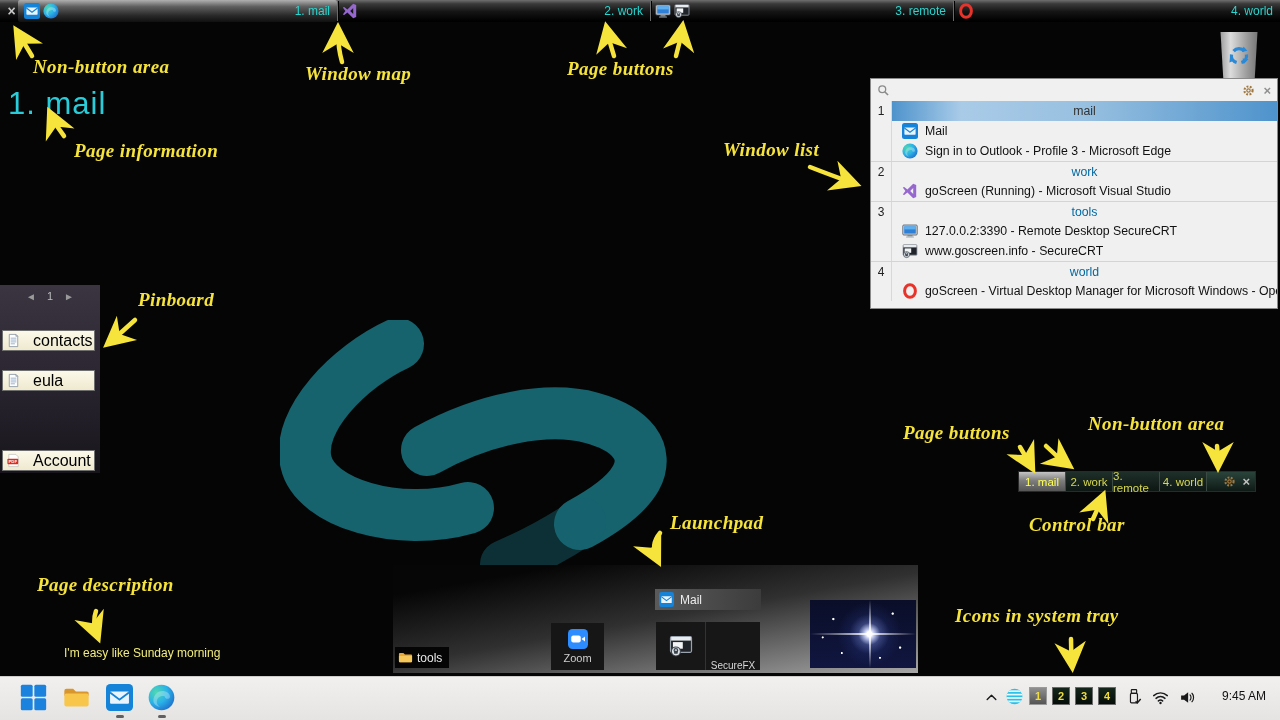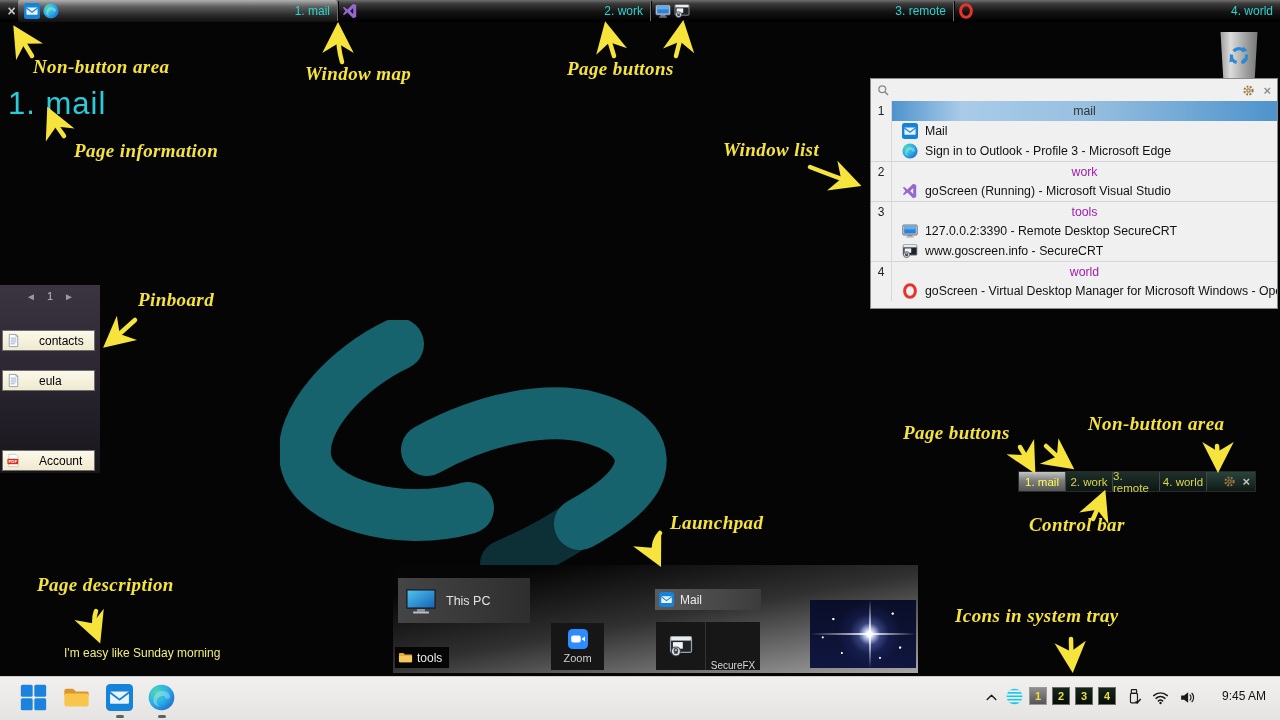--- a/index.html
+++ b/index.html
@@ -34,35 +34,35 @@
   
   #windowlist { position:absolute; left:870px; top:78px; width:408px; height:231px;
     background:#f0f0f0; border:1px solid #8a8a8a; font-size:12.3px; color:#111; }
   .wl-toolbar { height:22px; display:flex; align-items:center; padding:0 6px; }
   .wl-sp { flex:1; }
   .wl-close { color:#8f8f8f; font-weight:bold; font-size:13px; margin-left:8px; }
   .wl-row { display:flex; height:20px; align-items:center; }
   .wl-gut { width:21px; height:100%; border-right:1px solid #d8d8d8; font-size:12px; color:#222;
     display:flex; align-items:center; justify-content:center; flex:0 0 21px; }
   .wl-gcontent { flex:1; height:100%; display:flex; align-items:center; justify-content:center;
-    color:#a21caf; font-size:12.3px; }
+    color:#0369a1; font-size:12.3px; }
   .wl-gcontent.sel { background:linear-gradient(90deg,#4e93cc,#a9cbe8 18%,#98c0e0 50%,#4e93cc 100%); color:#333; }
   .wl-icontent { flex:1; height:100%; display:flex; align-items:center; padding-left:7px; gap:7px; overflow:hidden; }
   .wl-title { white-space:nowrap; }
   .gsep { border-top:1px solid #d4d4d4; }
 
   
   #pinboard { position:absolute; left:0; top:285px; width:100px; height:188px;
     background:linear-gradient(180deg,#3b3542 0%,#2c2733 45%,#17151b 100%); }
   .pb-head { display:flex; justify-content:center; align-items:center; gap:11px; padding-top:5px;
     color:#9a9a9a; font-size:10px; }
   .pb-num { color:#bdbdbd; font-size:11px; }
-  .pb-item { position:absolute; left:2px; width:93px; height:21px; display:flex; align-items:center; gap:18px;
+  .pb-item { position:absolute; left:2px; width:93px; height:21px; display:flex; align-items:center; gap:12px;
     padding-left:3px; background:linear-gradient(#fcf9ea,#efe9cf); border:1px solid #6f6f6f;
-    color:#000; font-size:12px; }
+    color:#000; font-size:16px; }
   .i15 { width:15px; height:15px; flex:0 0 15px; }
 
   
   #controlbar { position:absolute; left:1018px; top:471px; width:238px; height:21px; display:flex;
     border:1px solid #2a2a2a; background:linear-gradient(180deg,#223830 0%,#0d1713 100%); }
   .cb-btn { width:47px; height:100%; display:flex; align-items:center; justify-content:center;
     font-size:11.5px; color:#d8d84e; border-right:1px solid #3c4a44;
     background:linear-gradient(180deg,#1f2f29 0%,#0d1713 100%); }
   .cb-btn.active { background:linear-gradient(180deg,#c4c4c4 0%,#7e7e7e 45%,#565656 100%); color:#ffff55; }
   .cb-rest { flex:1; display:flex; align-items:center; justify-content:flex-end; gap:6px; padding-right:5px;
@@ -470,26 +470,20 @@
       </div>
     <div class="cb-rest">
       <svg class="i13">
           <use href="#sy-gear"></use>
         </svg>
       <span class="cb-close">×</span>
     </div>
   </div>
 
   <div id="launchpad">
-    <div class="lp-thispc">
-      <svg style="width:32px;height:26px">
-          <use href="#sy-thispc"></use>
-        </svg>
-      <span>This PC</span>
-    </div>
     <div class="lp-mail">
       <svg class="i15">
           <use href="#sy-mail"></use>
         </svg>
       <span>Mail</span>
     </div>
     <div class="lp-tools">
       <svg class="i15">
           <use href="#sy-folder"></use>
         </svg>

